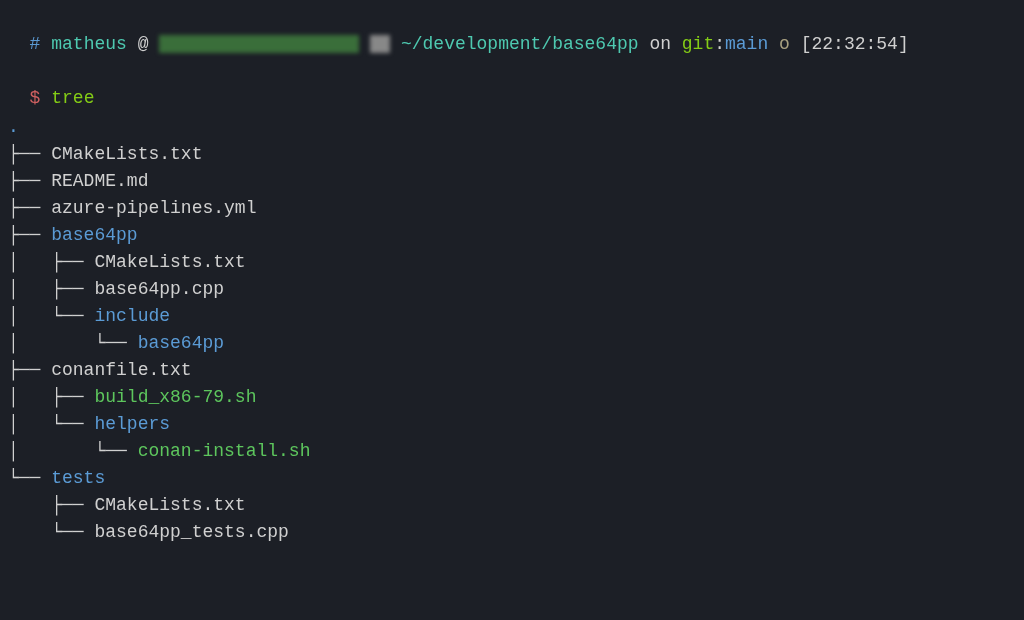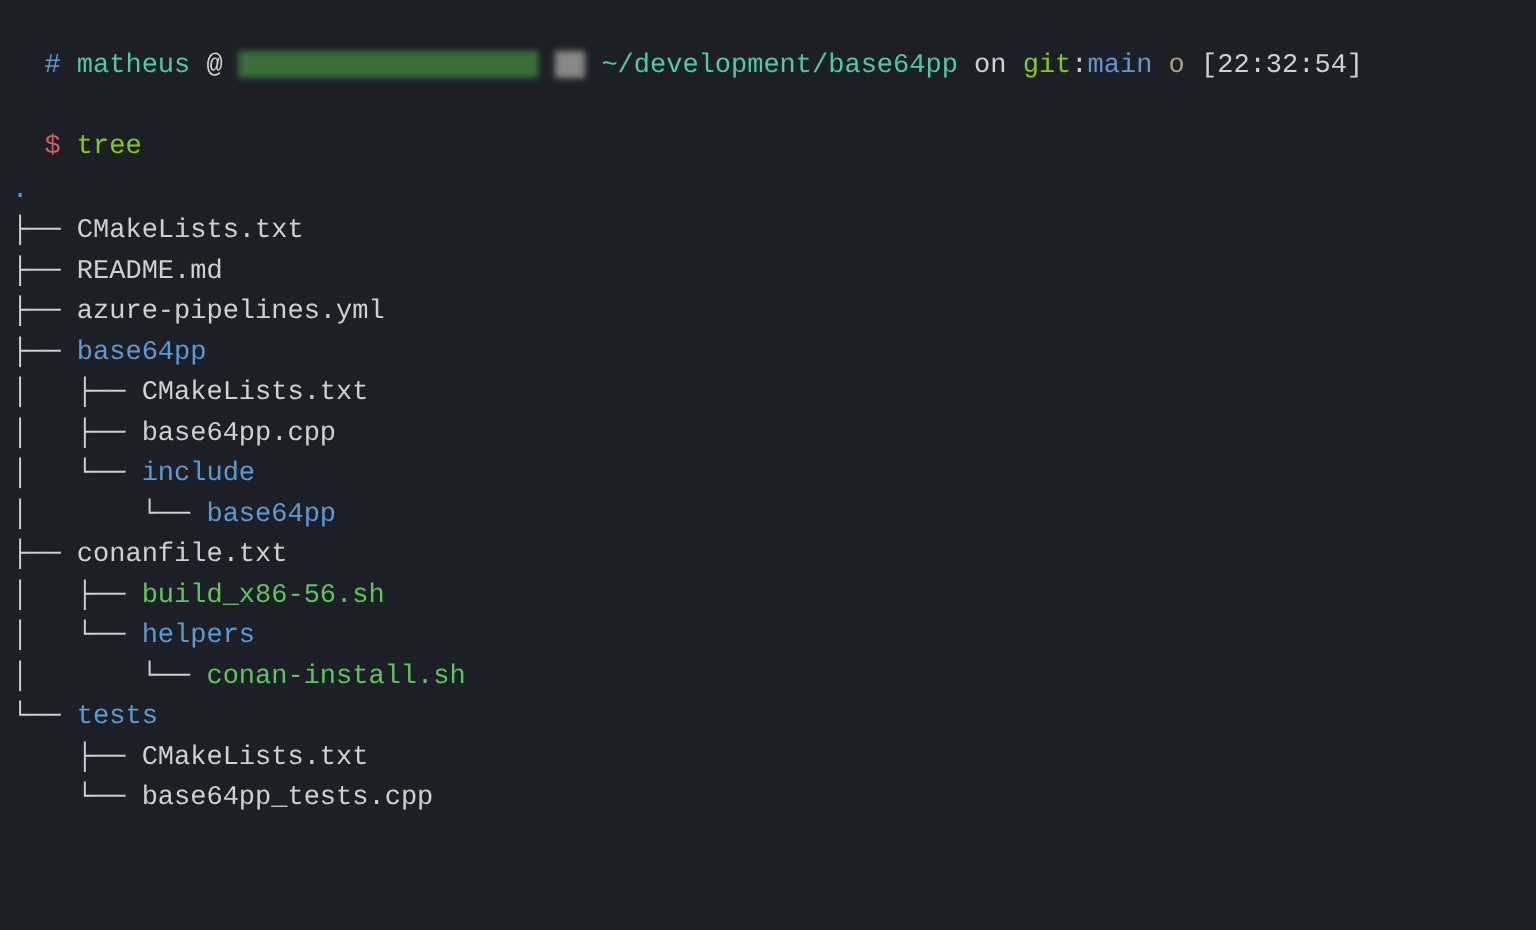--- a/index.html
+++ b/index.html
@@ -80,21 +80,21 @@
   <div id="tree-lines">
       <div class="tree-line"><span class="tree-branch">├── </span><span class="file-name">CMakeLists.txt</span></div>
       <div class="tree-line"><span class="tree-branch">├── </span><span class="file-name">README.md</span></div>
       <div class="tree-line"><span class="tree-branch">├── </span><span class="file-name">azure-pipelines.yml</span></div>
       <div class="tree-line"><span class="tree-branch">├── </span><span class="dir-name">base64pp</span></div>
       <div class="tree-line"><span class="tree-branch">│   ├── </span><span class="file-name">CMakeLists.txt</span></div>
       <div class="tree-line"><span class="tree-branch">│   ├── </span><span class="file-name">base64pp.cpp</span></div>
       <div class="tree-line"><span class="tree-branch">│   └── </span><span class="dir-name">include</span></div>
       <div class="tree-line"><span class="tree-branch">│       └── </span><span class="dir-name">base64pp</span></div>
       <div class="tree-line"><span class="tree-branch">├── </span><span class="file-name">conanfile.txt</span></div>
-      <div class="tree-line"><span class="tree-branch">│   ├── </span><span class="exec-name">build_x86-56.sh</span></div>
+      <div class="tree-line"><span class="tree-branch">│   ├── </span><span class="exec-name">build_x86-79.sh</span></div>
       <div class="tree-line"><span class="tree-branch">│   └── </span><span class="dir-name">helpers</span></div>
       <div class="tree-line"><span class="tree-branch">│       └── </span><span class="exec-name">conan-install.sh</span></div>
       <div class="tree-line"><span class="tree-branch">└── </span><span class="dir-name">tests</span></div>
       <div class="tree-line"><span class="tree-branch">    ├── </span><span class="file-name">CMakeLists.txt</span></div>
       <div class="tree-line"><span class="tree-branch">    └── </span><span class="file-name">base64pp_tests.cpp</span></div>
     </div>
 
 </div>
 
 </body></html>

